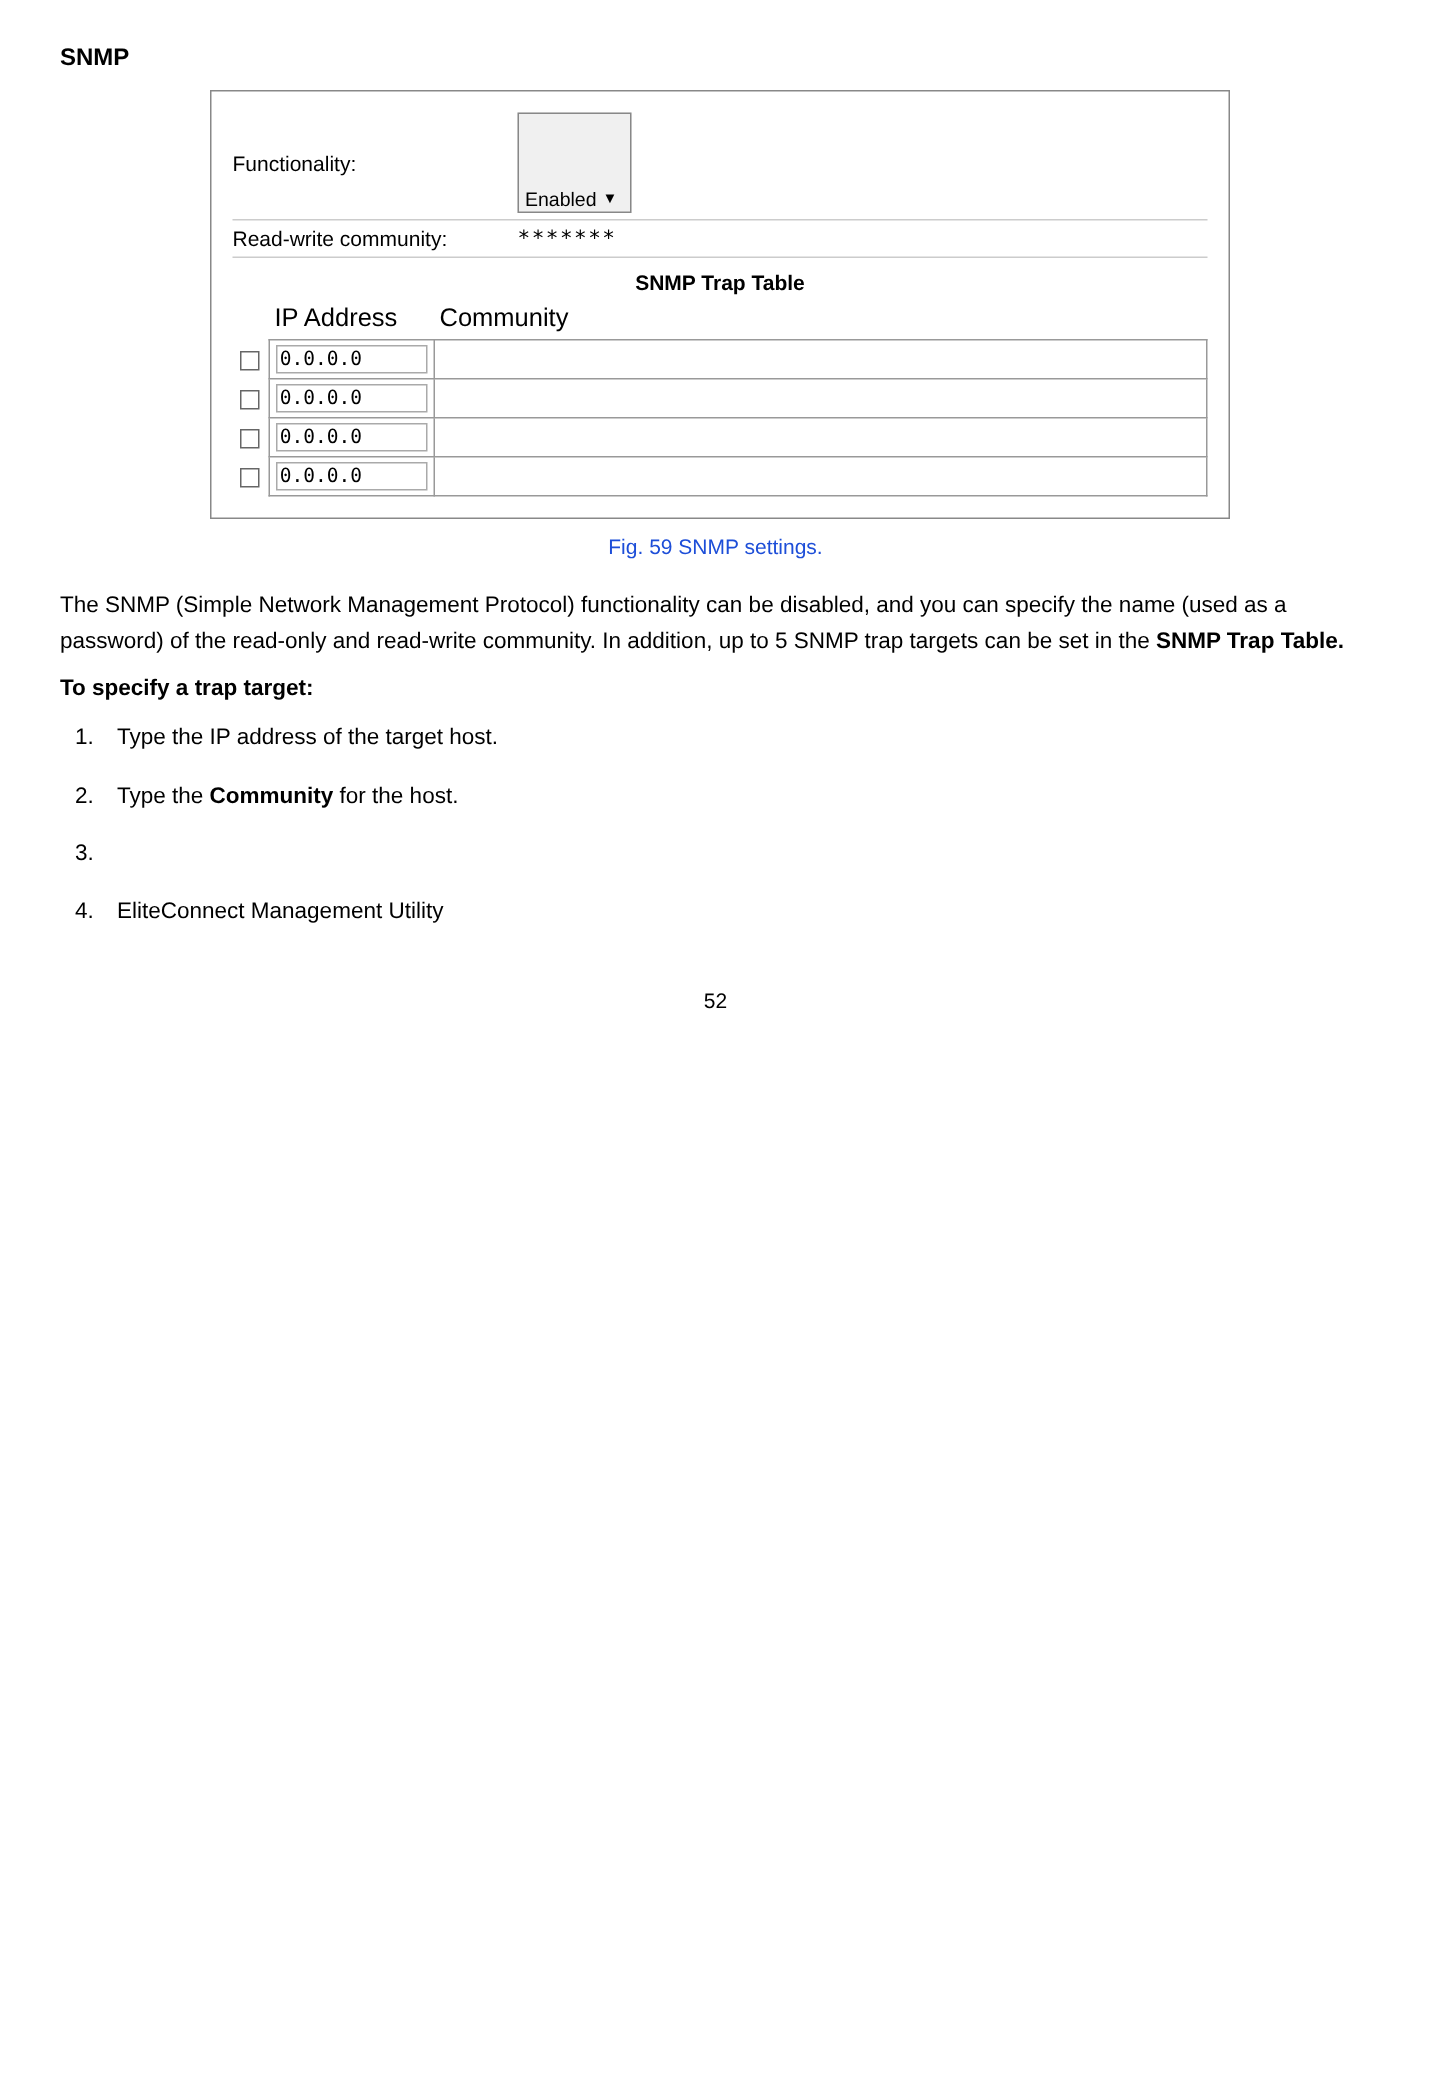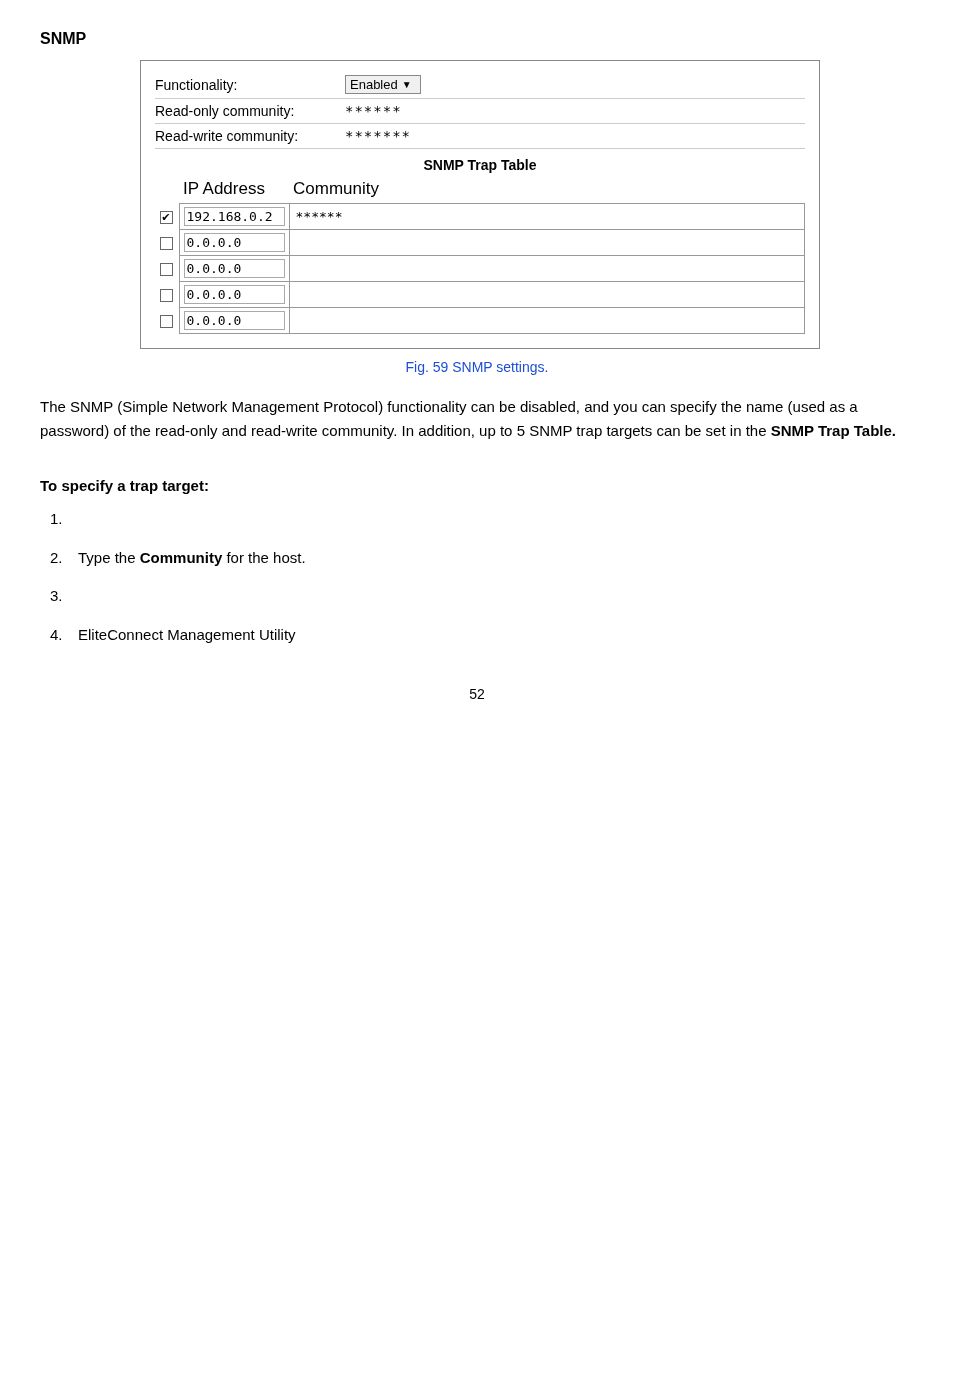--- a/index.html
+++ b/index.html
@@ -53,20 +53,21 @@
       display: inline-flex;
       align-items: center;
       border: 1px solid #888;
       padding: 1px 4px;
       font-size: 13px;
       background: #f0f0f0;
     }
 
     .functionality-select span {
       margin-right: 4px;
+      margin-top: 48px;
     }
 
     .select-arrow {
       font-size: 10px;
     }
 
     .trap-table-title {
       font-weight: bold;
       font-size: 14px;
       margin: 8px 0 4px 0;
@@ -143,21 +144,21 @@
     .fig-caption {
       text-align: center;
       font-size: 14px;
       margin-bottom: 20px;
       color: #1d4ed8;
     }
 
     .body-text {
       font-size: 15px;
       line-height: 1.6;
-      margin-bottom: 34px;
+      margin-bottom: 10px;
       margin-left: 0;
     }
 
     .section-heading {
       font-weight: bold;
       font-size: 15px;
       margin-bottom: 14px;
     }
 
     .ordered-list {
@@ -199,47 +200,38 @@
 <div class="snmp-box">
 
   <div class="form-row">
     <span class="form-label">Functionality:</span>
     <div class="functionality-select">
       <span>Enabled</span>
       <span class="select-arrow">▼</span>
     </div>
   </div>
 
-  <div class="form-row">
-    <span class="form-label">Read-only community:</span>
-    <span class="form-value asterisks">******</span>
-  </div>
 
   <div class="form-row">
     <span class="form-label">Read-write community:</span>
     <span class="form-value asterisks">*******</span>
   </div>
 
   <div class="trap-table-title">SNMP Trap Table</div>
 
   <table class="trap-table">
     <thead>
       <tr>
         <th></th>
         <th>IP Address</th>
         <th>Community</th>
       </tr>
     </thead>
     <tbody id="trap-table-body">
 
-    <tr>
-          <td class="checkbox-cell"><span class="checkbox-input checked"></span></td>
-          <td class="ip-cell"><input type="text" class="ip-input" value="192.168.0.2" style=""></td>
-          <td class="community-cell"><input type="text" class="community-input" value="******" style=""></td>
-        </tr>
         <tr>
           <td class="checkbox-cell"><span class="checkbox-input"></span></td>
           <td class="ip-cell"><input type="text" class="ip-input" value="0.0.0.0" style=""></td>
           <td class="community-cell"><input type="text" class="community-input" style=""></td>
         </tr>
         <tr>
           <td class="checkbox-cell"><span class="checkbox-input"></span></td>
           <td class="ip-cell"><input type="text" class="ip-input" value="0.0.0.0" style=""></td>
           <td class="community-cell"><input type="text" class="community-input" style=""></td>
         </tr>
@@ -263,20 +255,21 @@
   <span>The SNMP (Simple Network Management Protocol) functionality can be disabled, and you can specify the name (used as a password) of the read-only and read-write community. In addition, up to 5 SNMP trap targets can be set in the</span>
   <strong><span>SNMP Trap Table.</span></strong>
 </p>
 
 <div class="section-heading">To specify a trap target:</div>
 
 <ol class="ordered-list" id="steps-list">
 
 <li>
       <span class="list-num">1.</span>
+      <span>Type the IP address of the target host.</span>
     </li>
     <li>
       <span class="list-num">2.</span>
       <span>Type the <strong>Community</strong> for the host.</span>
     </li>
     <li>
       <span class="list-num">3.</span>
     </li>
     <li>
       <span class="list-num">4.</span>

